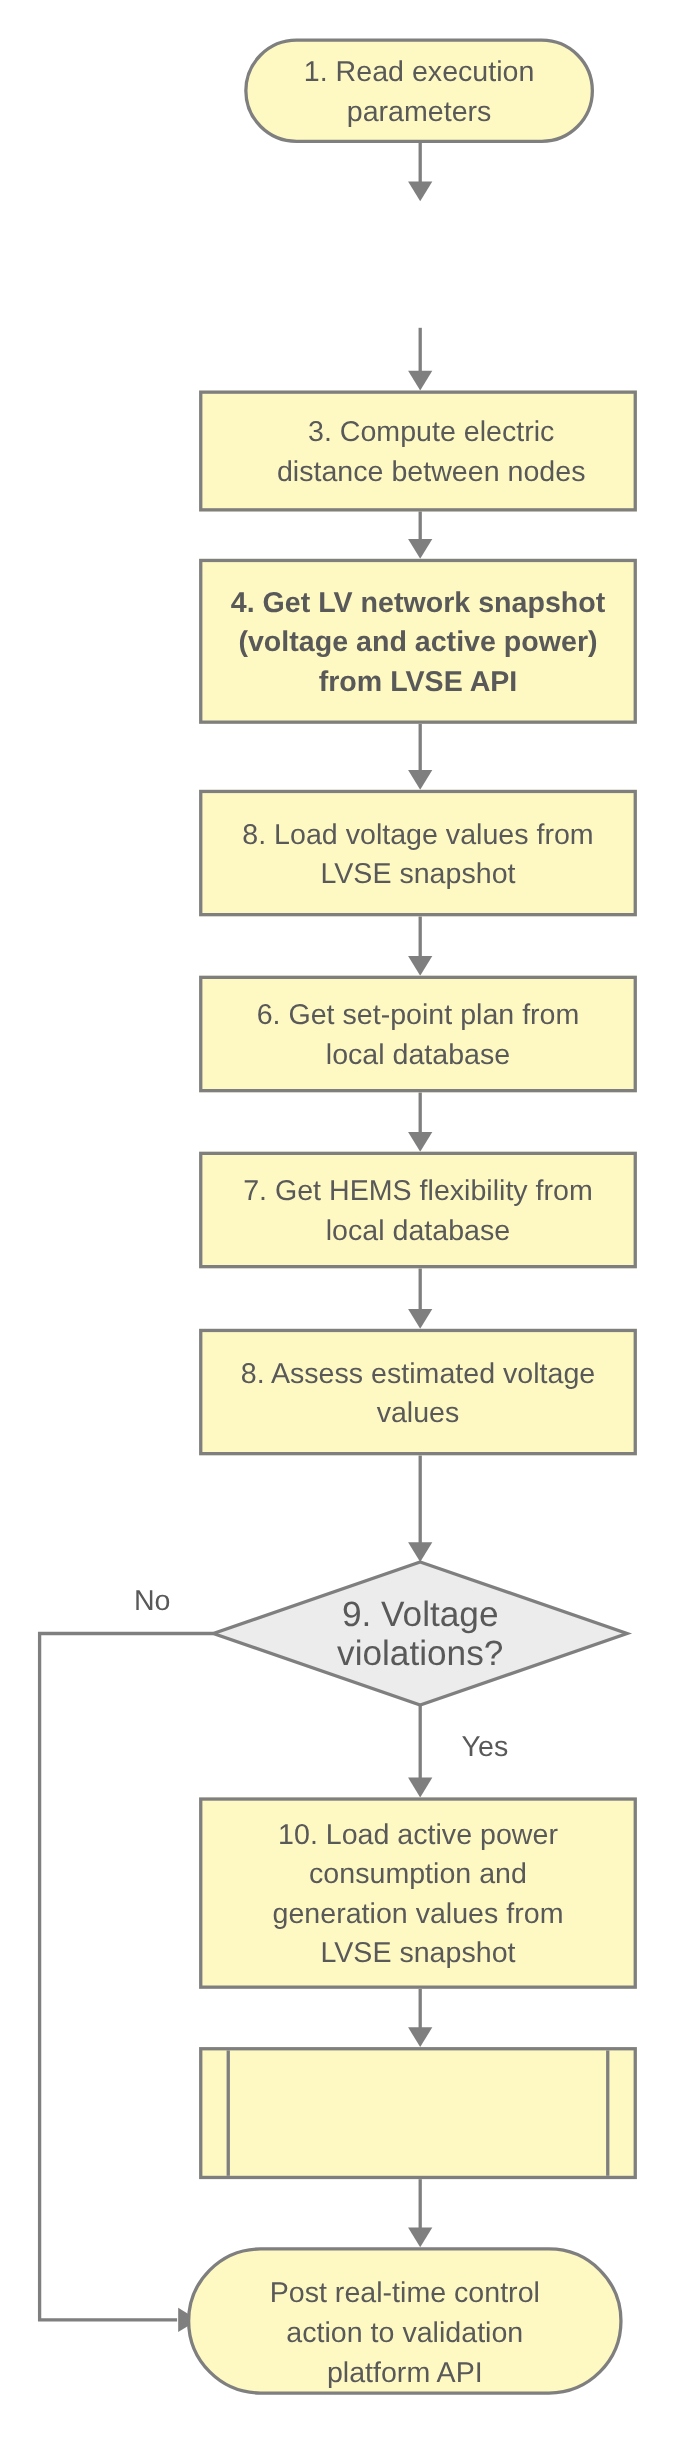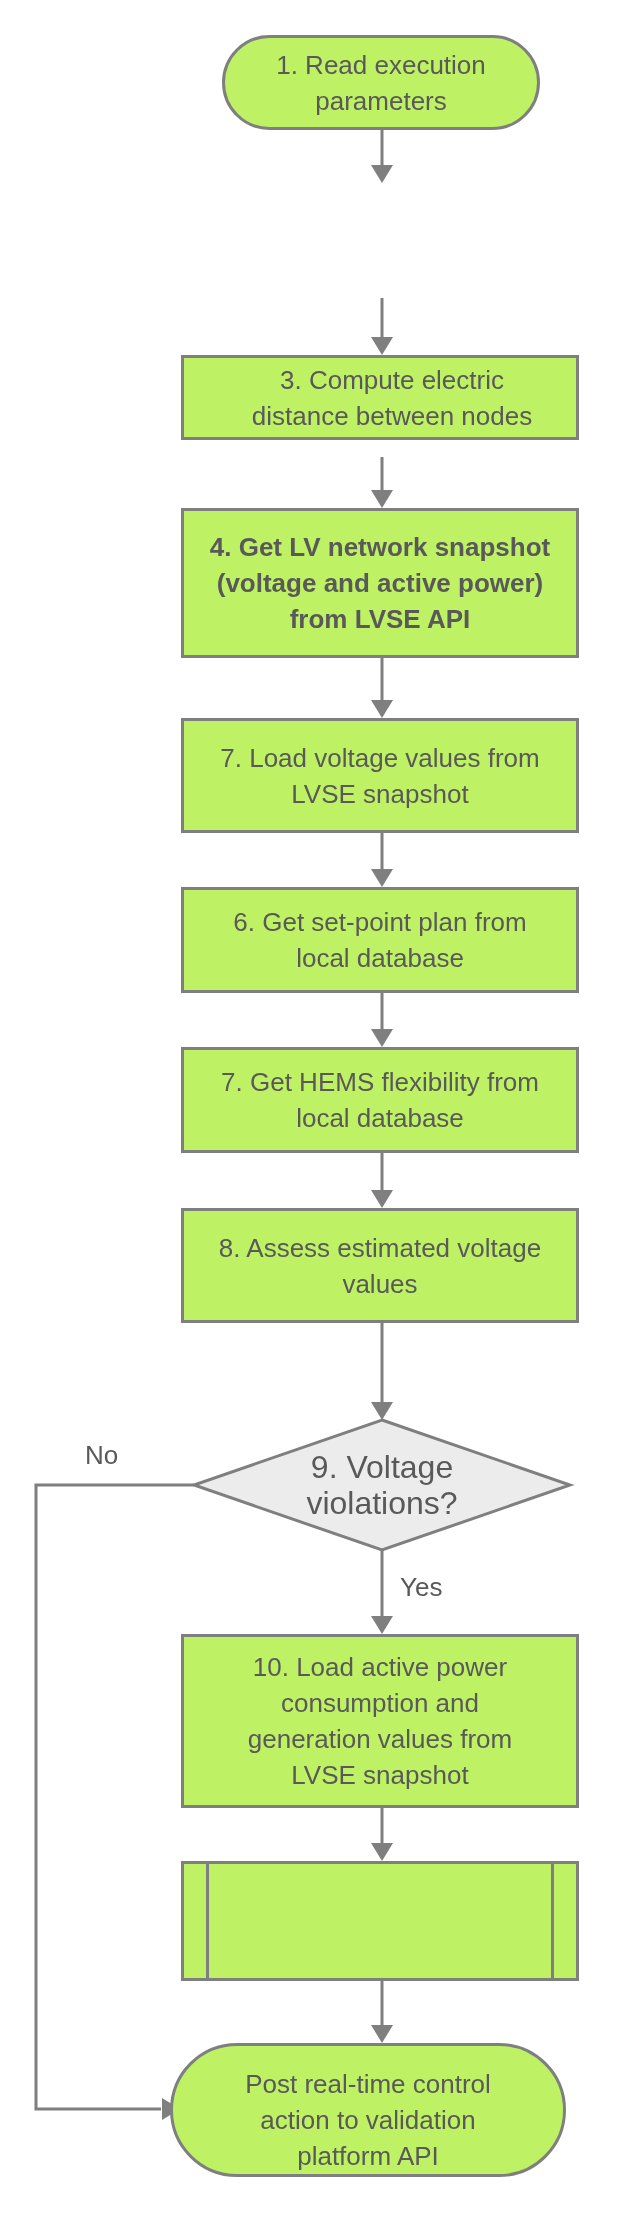--- a/index.html
+++ b/index.html
@@ -20,21 +20,21 @@
     position: absolute;
     left: 0; top: 0;
     width: 620px; height: 2220px;
   }
   .node {
     position: absolute;
     display: flex;
     align-items: center;
     justify-content: center;
     text-align: center;
-    background: #bef264;
+    background: #fef9c3;
     border: 3px solid #7f7f7f;
     box-sizing: border-box;
     font-size: 26px;
     line-height: 36px;
     white-space: pre-line;
   }
   .node span { white-space: pre-line; }
   .terminator-start { border-radius: 48px; }
   .terminator-end   { border-radius: 67px; }
   .predefined .inner-bar {
@@ -54,21 +54,21 @@
     text-align: center;
     font-size: 32px;
     line-height: 36px;
     color: #595959;
   }
   .edge-label {
     position: absolute;
     font-size: 26px;
     line-height: 30px;
     color: #595959;
-    text-align: left;
+    text-align: right;
   }
 </style>
 </head>
 <body>
 
 <div id="canvas">
 
   <svg id="connector-layer" viewBox="0 0 620 2220" xmlns="http://www.w3.org/2000/svg">
 
     <g stroke="#7f7f7f" stroke-width="3" fill="none">
@@ -104,33 +104,33 @@
 
     <polygon points="382,1420 570,1485 382,1550 194,1485" fill="#ececec" stroke="#7f7f7f" stroke-width="3"></polygon>
   </svg>
 
   <div class="node terminator-start" style="left:222px; top:35px; width:318px; height:95px;">
     <span>1. Read execution
 parameters</span>
   </div>
 
 
-  <div class="node" style="left:181px; top:355px; width:398px; height:85px;padding-left:24px;">
+  <div class="node" style="left:181px; top:355px; width:398px; height:110px;padding-left:24px;">
     <span>3. Compute electric
 distance between nodes</span>
   </div>
 
   <div class="node" style="left:181px; top:508px; width:398px; height:150px;font-weight:bold;">
     <span>4. Get LV network snapshot
 (voltage and active power)
 from LVSE API</span>
   </div>
 
   <div class="node" style="left:181px; top:718px; width:398px; height:115px;">
-    <span>7. Load voltage values from
+    <span>8. Load voltage values from
 LVSE snapshot</span>
   </div>
 
   <div class="node" style="left:181px; top:887px; width:398px; height:106px;">
     <span>6. Get set-point plan from
 local database</span>
   </div>
 
   <div class="node" style="left:181px; top:1047px; width:398px; height:106px;">
     <span>7. Get HEMS flexibility from

